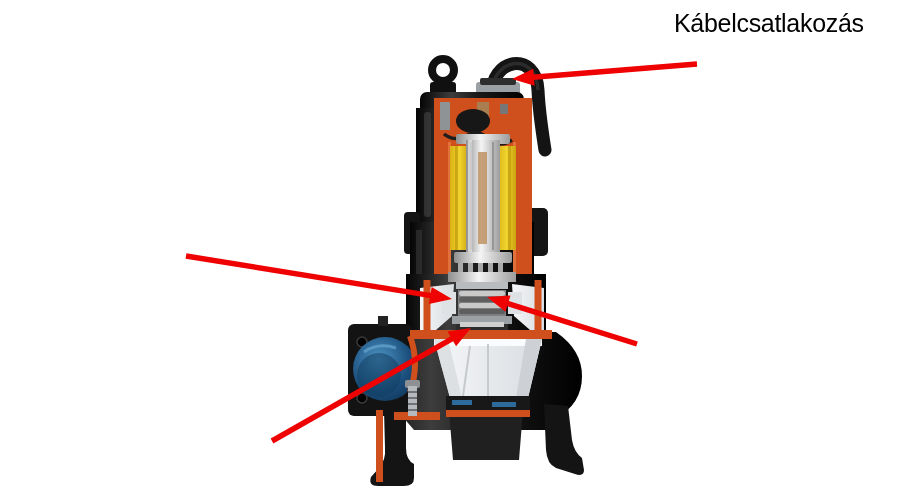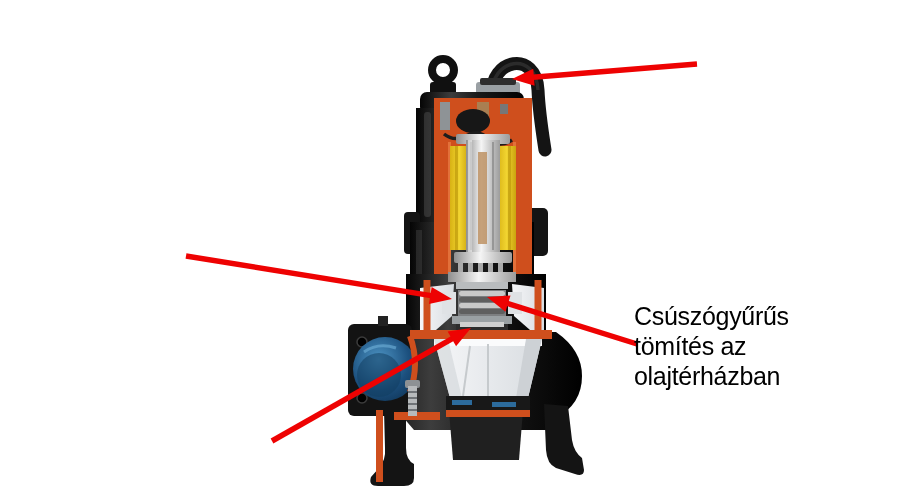--- a/index.html
+++ b/index.html
@@ -179,20 +179,18 @@
       <line x1="697" y1="64" x2="529.9411228660642" y2="77.54531436221102" stroke="#ee0202" stroke-width="5.5"></line>
       <polygon points="512,79 533.2411041740114,68.74985397817204 534.6149739430344,85.69424779612154" fill="#ee0202"></polygon>
       <line x1="186" y1="256" x2="434.23067720128256" y2="296.1275154874254" stroke="#ee0202" stroke-width="5.5"></line>
       <polygon points="452,299 428.9254877817407,303.88025469513644 431.6383898213945,287.0981164963478" fill="#ee0202"></polygon>
       <line x1="637" y1="344" x2="504.17655955264274" y2="302.38198865982804" stroke="#ee0202" stroke-width="5.5"></line>
       <polygon points="487,297 510.53506743148216,295.46683301770855 505.4520781416445,311.68913926187116" fill="#ee0202"></polygon>
       <line x1="272" y1="441" x2="455.3474790202114" y2="336.8881149282217" stroke="#ee0202" stroke-width="5.5"></line>
       <polygon points="471,328 456.06630640747414,346.25471981939336 447.67197564193145,331.4717833384818" fill="#ee0202"></polygon>
     </svg>
 
+  <div id="label-cable" class="callout-label">Kábelcsatlakozás</div>
 
 
-  <div id="label-seal" class="callout-label">Csúszógyűrűs
-tömítés az
-olajtérházban</div>
 
 
 </div>
 
 </body></html>

